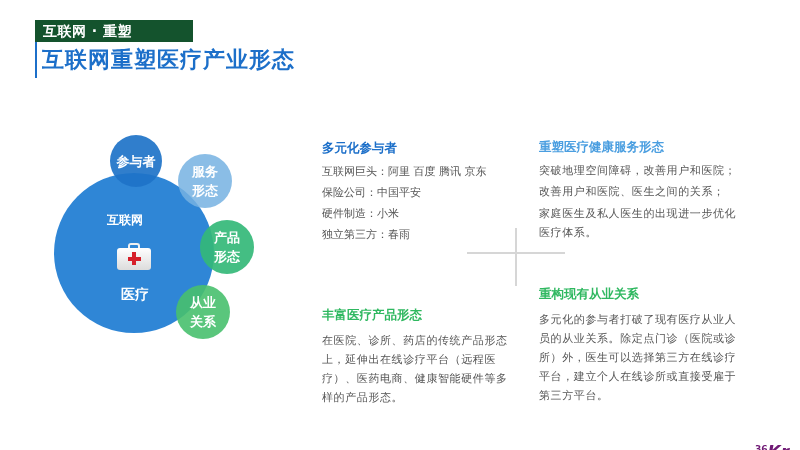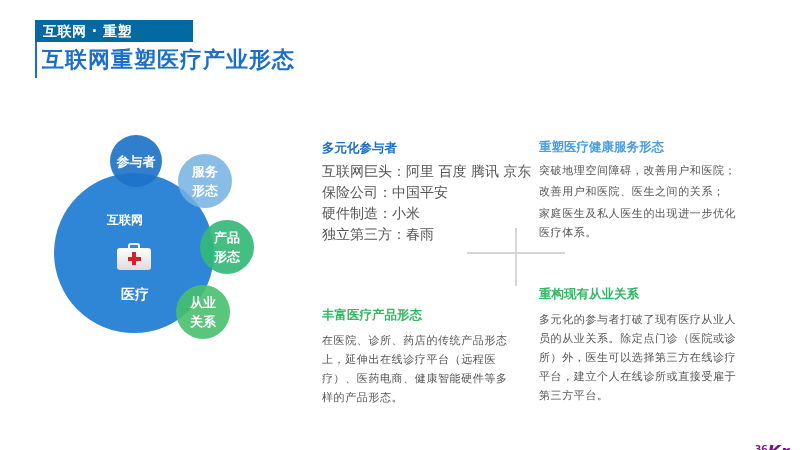--- a/index.html
+++ b/index.html
@@ -1,40 +1,40 @@
 <!DOCTYPE html>
 <html><head>
 <meta charset="utf-8">
 <style>
   * { margin:0; padding:0; box-sizing:border-box; }
   html, body { width:800px; height:450px; background:#ffffff; overflow:hidden; }
   body { position:relative; font-family:"DejaVu Sans", "Liberation Sans", sans-serif; }
 
-  .section-tag { position:absolute; left:35px; top:20px; width:158px; height:22px; background:#0369a1; color:#fff; font-size:14px; font-weight:bold; line-height:22px; padding-left:8px; letter-spacing:0.5px; }
+  .section-tag { position:absolute; left:35px; top:20px; width:158px; height:22px; background:#14532d; color:#fff; font-size:14px; font-weight:bold; line-height:22px; padding-left:8px; letter-spacing:0.5px; }
   .title-bar { position:absolute; left:35px; top:42px; width:2px; height:36px; background:#1c6fc9; }
   .page-title { position:absolute; left:42px; top:45px; font-size:22px; font-weight:bold; color:#1c6fc9; letter-spacing:1px; line-height:30px; }
 
   .circle { position:absolute; border-radius:50%; display:flex; flex-direction:column; align-items:center; justify-content:center; color:#fff; font-weight:bold; text-align:center; line-height:19px; font-size:13px; }
   .big { left:54px; top:173px; width:160px; height:160px; background:#2f86d6; }
   .c-participant { left:110px; top:135px; width:52px; height:52px; background:rgba(30,115,200,0.92); }
   .c-service { left:178px; top:154px; width:54px; height:54px; background:rgba(118,178,226,0.85); }
   .c-product { left:200px; top:220px; width:54px; height:54px; background:rgba(52,184,120,0.92); }
   .c-relation { left:176px; top:285px; width:54px; height:54px; background:rgba(72,192,110,0.90); }
 
   .big-top { position:absolute; left:107px; top:212px; width:56px; text-align:left; color:#fff; font-weight:bold; font-size:12px; }
   .big-bottom { position:absolute; left:107px; top:286px; width:56px; text-align:center; color:#fff; font-weight:bold; font-size:14px; }
   .kit { position:absolute; left:117px; top:243px; width:34px; height:27px; }
   .kit .handle { position:absolute; left:11px; top:0; width:12px; height:7px; border:2px solid #f0f0f0; border-bottom:none; border-radius:3px 3px 0 0; }
   .kit .box { position:absolute; left:0; top:5px; width:34px; height:22px; background:linear-gradient(#ffffff,#dcdcdc); border-radius:3px; }
   .kit .crossv { position:absolute; left:15px; top:9px; width:4px; height:13px; background:#d6202a; }
   .kit .crossh { position:absolute; left:10.5px; top:13.5px; width:13px; height:4px; background:#d6202a; }
 
   .block { position:absolute; }
   .block h3 { font-size:12.5px; font-weight:bold; margin-bottom:5px; line-height:16px; }
-  .block .line { font-size:14px; color:#555; line-height:21px; white-space:nowrap; }
+  .block .line { font-size:11px; color:#555; line-height:21px; white-space:nowrap; }
   .block .para { font-size:11px; color:#555; line-height:19px; width:200px; letter-spacing:0.6px; }
   .blue h3 { color:#1c6fc9; }
   .lightblue h3 { color:#4a9ee0; }
   .green h3 { color:#2fb860; }
 
   .b1 { left:322px; top:140px; }
   .b2 { left:539px; top:139px; }
   .b3 { left:322px; top:268px;margin-top:39px; }
   .b4 { left:539px; top:286px; }
   .b2 .para, .b4 .para { width:205px; }

